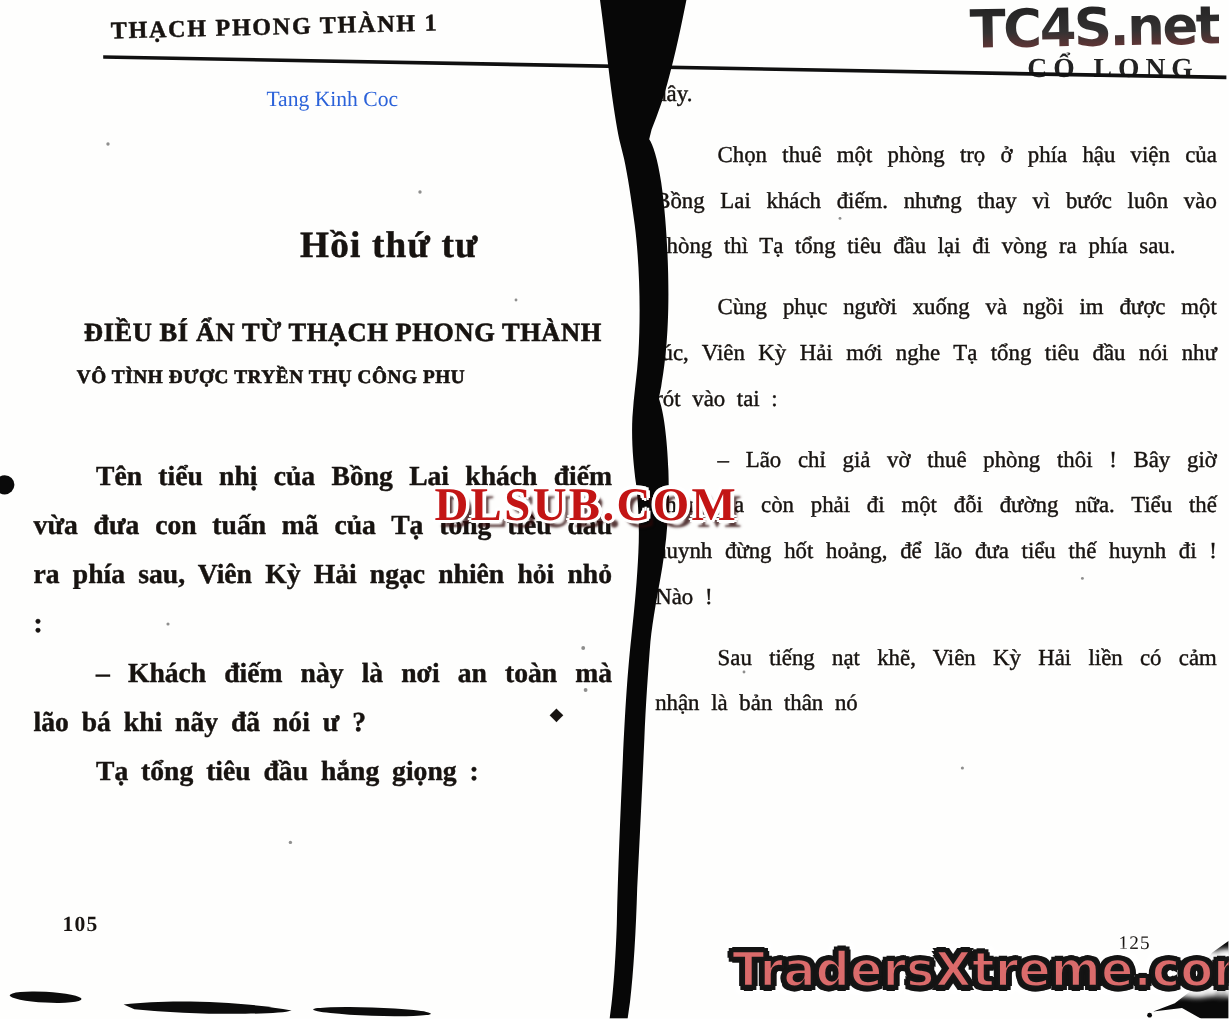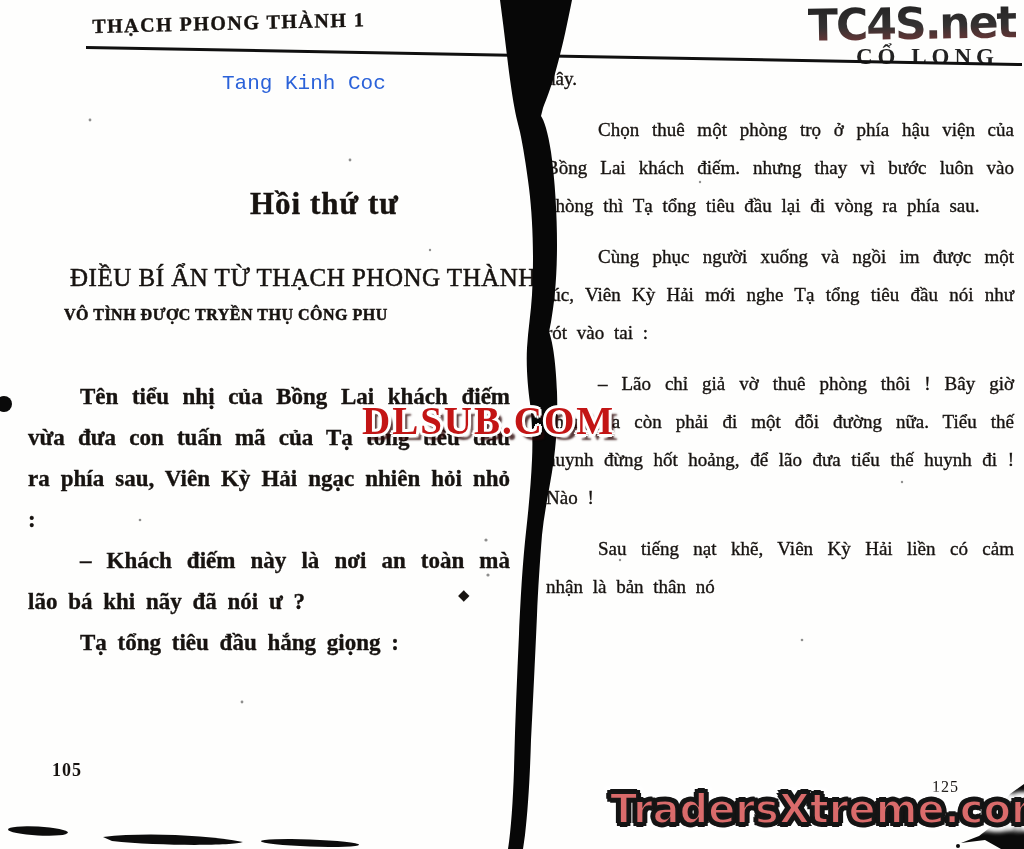--- a/index.html
+++ b/index.html
@@ -15,22 +15,22 @@
     transform:rotate(-1.4deg);transform-origin:left top;
     -webkit-text-stroke:0.4px #171310;
   }
   .author{
     position:absolute;left:856px;top:44px;
     font-weight:bold;font-size:23px;letter-spacing:5px;color:#222;
   }
   
   .wm-tkc{
     position:absolute;left:222px;top:72px;
-    font-family:Liberation Mono, monospace;
-    font-size:21px;color:#2b62d9;text-align:center;
+    font-family:Liberation Serif, serif;
+    font-size:18px;color:#2b62d9;text-align:center;
   }
   .wm-tc4s{
     position:absolute;right:8px;top:-2px;
     font-family:"DejaVu Sans","Liberation Sans",sans-serif;
     font-weight:bold;font-size:44px;letter-spacing:-2px;
     background:linear-gradient(180deg,#1f1f1f 0%,#343232 55%,#6e3636 88%,#7d3d3d 100%);
     -webkit-background-clip:text;background-clip:text;color:transparent;
     transform:rotate(-1deg);
   }
   @supports not (-webkit-background-clip:text){ .wm-tc4s{color:#3a3535;background:none;} }
@@ -57,21 +57,21 @@
       0 -8px 5px #ffffff, 0 8px 5px #ffffff, -8px 0 5px #ffffff, 8px 0 5px #ffffff;
   }
   
   .chapter-heading{
     position:absolute;left:250px;top:186px;
     font-weight:bold;font-size:31px;letter-spacing:1px;
     -webkit-text-stroke:0.4px #171310;
   }
   .chapter-title1{
     position:absolute;left:70px;top:264px;width:460px;
-    font-weight:normal;font-size:25px;letter-spacing:0.5px;white-space:nowrap;
+    font-weight:bold;font-size:22px;letter-spacing:0.5px;white-space:nowrap;
     -webkit-text-stroke:0.5px #171310;
   }
   .chapter-title2{
     position:absolute;left:64px;top:306px;width:460px;
     font-weight:bold;font-size:16px;letter-spacing:0.5px;white-space:nowrap;
     -webkit-text-stroke:0.5px #171310;
   }
   .body-left{
     position:absolute;left:28px;top:376px;width:482px;
     font-size:23px;line-height:41px;text-align:justify;word-spacing:5px;font-weight:bold;

